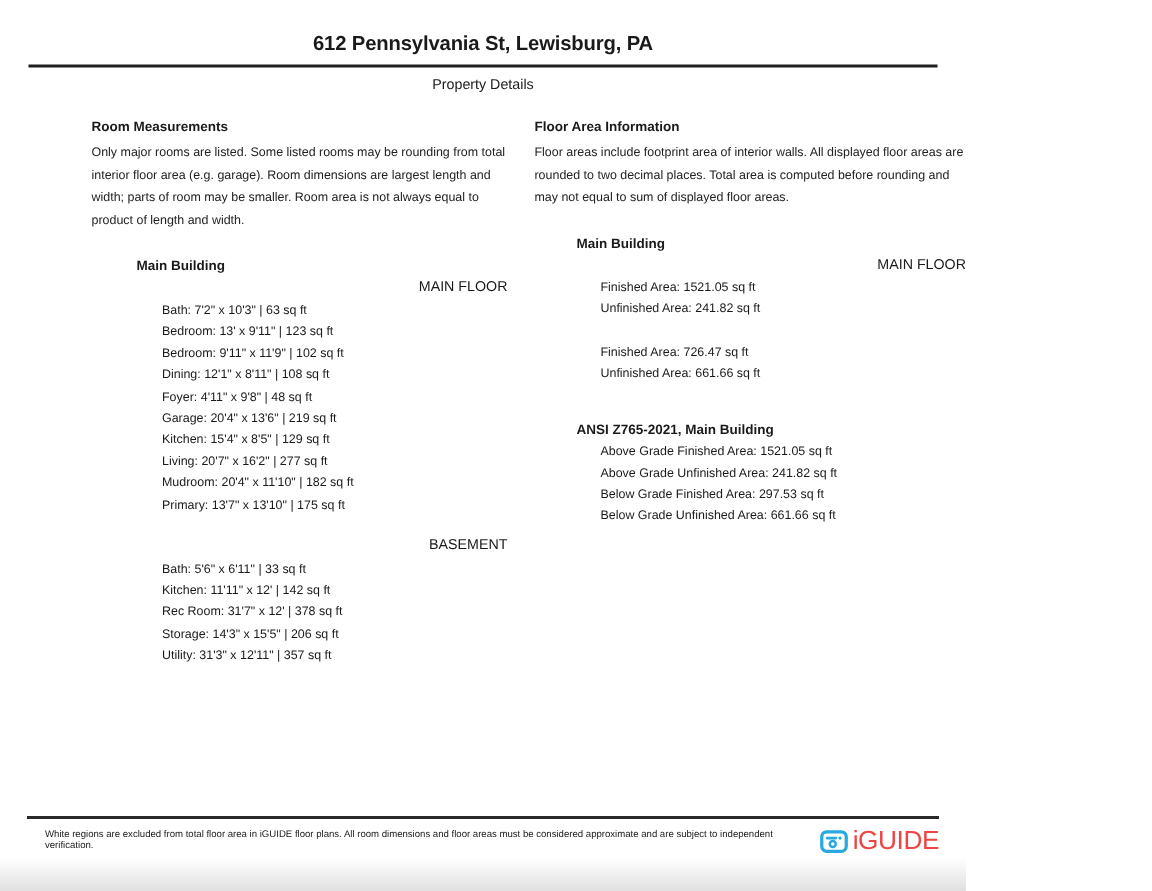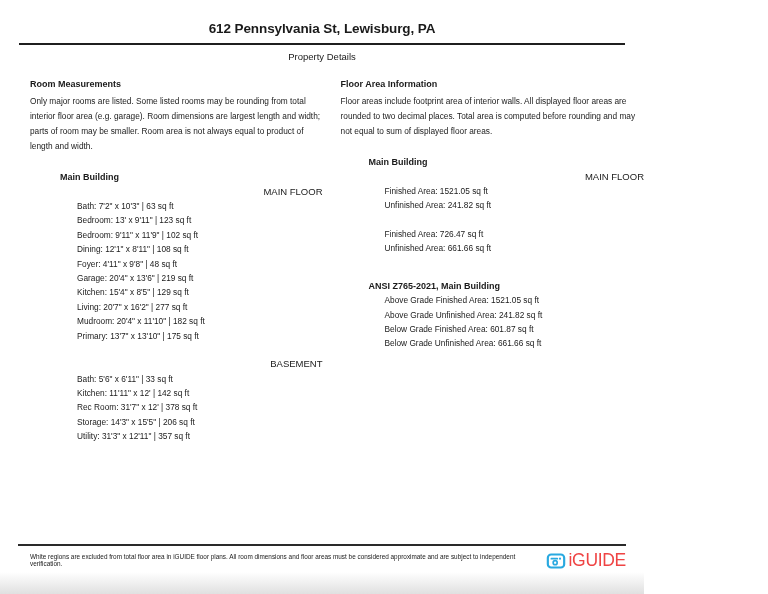--- a/index.html
+++ b/index.html
@@ -27,21 +27,21 @@
     margin: 7px 19px 0 19px;
   }
   .doc-subtitle {
     text-align: center;
     font-size: 9.5px;
     font-weight: normal;
     margin-top: 6px;
   }
 
   
-  .columns { display: flex; margin-top: 17px; }
+  .columns { display: flex; margin-top: 17px; margin-left: 31px; }
   .col-left  { margin-left: 30px; width: 347px; }
   .col-right { margin-left: 18px; width: 360px; }
 
   .section-heading { font-size: 9px; font-weight: bold; }
   .section-desc {
     font-size: 8.3px;
     line-height: 15px;
     margin-top: 5px;
     color: #222;
   }
@@ -163,21 +163,21 @@
               <div class="row">Unfinished Area: 661.66 sq ft</div>
             </div>
         </div>
       </div>
 
       <div class="ansi-block">
         <div class="ansi-heading">ANSI Z765-2021, Main Building</div>
         <div class="ansi-list area-list">
             <div class="row">Above Grade Finished Area: 1521.05 sq ft</div>
             <div class="row">Above Grade Unfinished Area: 241.82 sq ft</div>
-            <div class="row">Below Grade Finished Area: 601.87 sq ft</div>
+            <div class="row">Below Grade Finished Area: 297.53 sq ft</div>
             <div class="row">Below Grade Unfinished Area: 661.66 sq ft</div>
           </div>
       </div>
     </div>
 
   </div>
 
   <div class="footer">
     <hr class="footer-rule">
     <div class="footer-content">

